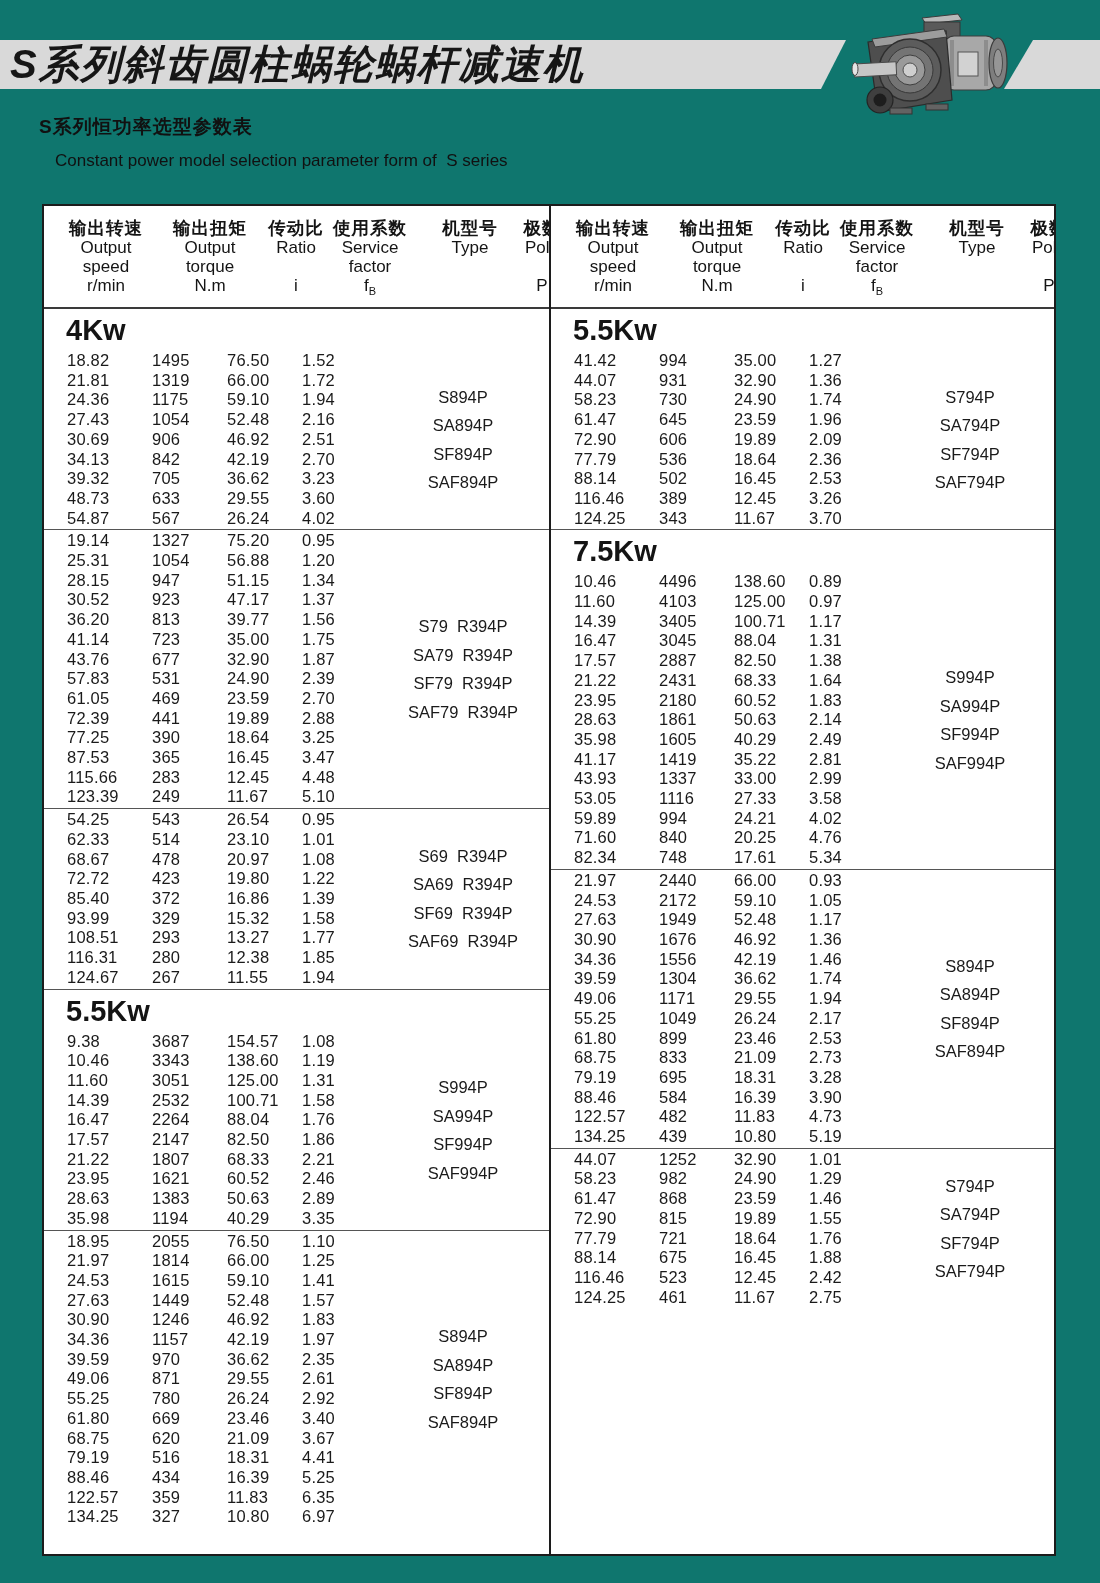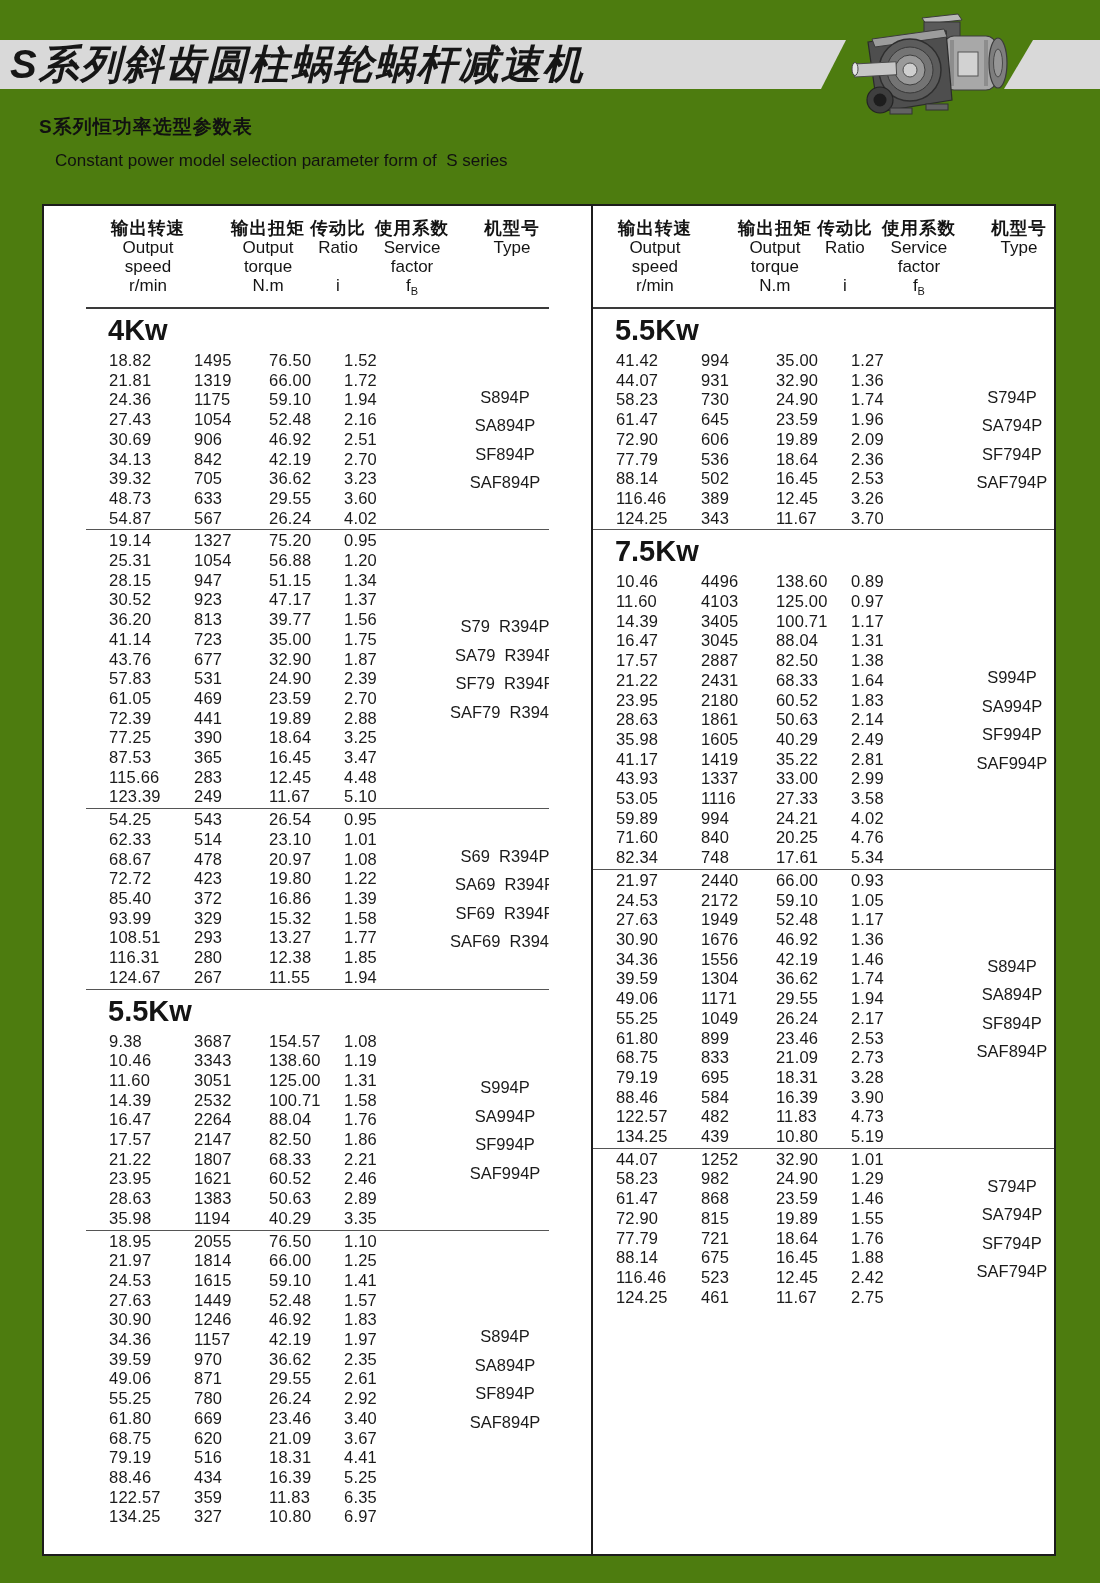--- a/index.html
+++ b/index.html
@@ -1,46 +1,46 @@
 <!DOCTYPE html>
 <html><head>
 <meta charset="utf-8">
 <style>
   html,body{margin:0;padding:0;background:#fff;}
-  .page{position:relative;width:1100px;height:1583px;background:#4d7c0f;overflow:hidden;
+  .page{position:relative;width:1100px;height:1583px;background:#0f766e;overflow:hidden;
         font-family:"Liberation Sans","DejaVu Sans",sans-serif;color:#1a1a1a;}
 
   
   .banner{position:absolute;left:0;top:40px;width:846px;height:49px;background:#d9d9d9;
           clip-path:polygon(0 0,100% 0,calc(100% - 25px) 100%,0 100%);}
   .banner-deco{position:absolute;left:1004px;top:40px;width:96px;height:49px;background:#d9d9d9;
           clip-path:polygon(29px 0,100% 0,100% 100%,0 100%);}
   .banner-title{position:absolute;left:10px;top:41px;font-size:40px;line-height:46px;
           font-weight:bold;font-style:italic;letter-spacing:2px;color:#161616;white-space:nowrap;}
 
   .motor{position:absolute;left:846px;top:4px;width:172px;height:116px;}
 
   
   .h2-zh{position:absolute;left:39px;top:114px;font-size:19px;font-weight:bold;letter-spacing:1px;color:#111;}
   .h2-en{position:absolute;left:55px;top:151px;font-size:17px;color:#111;white-space:pre;}
 
   
   .ptable{position:absolute;left:42px;top:204px;width:1014px;height:1352px;
           border:2px solid #1c1c1c;box-sizing:border-box;display:flex;background:#fff;}
-  .half{width:50%;position:relative;box-sizing:border-box;display:flex;flex-direction:column;overflow:hidden;margin-left:42px;}
+  .half{width:50%;position:relative;box-sizing:border-box;display:flex;flex-direction:column;overflow:hidden;}
   .half.right{border-left:2px solid #1c1c1c;}
 
   .thead{position:relative;height:101px;flex:none;border-bottom:2px solid #3a3a3a;}
   .hcol{position:absolute;top:13px;text-align:center;font-size:17px;line-height:19px;color:#141414;}
   .hcol > span{display:block;}
   .hcol .zh{font-weight:bold;letter-spacing:1px;font-size:17.5px;}
   .hcol .sp{height:19px;}
   .hcol sub{font-size:11px;}
   .c1{left:14px;width:96px;}
-  .c2{left:136px;width:92px;}
+  .c2{left:120px;width:92px;}
   .c3{left:218px;width:68px;}
   .c4{left:282px;width:88px;}
   .c5{left:376px;width:100px;}
   .c6{left:462px;width:72px;}
 
   .tbody{flex:1;display:flex;flex-direction:column;}
   .kw-title{flex:none;font-size:29px;font-weight:bold;line-height:32px;padding:5px 4px 4px 22px;color:#141414;}
   .group{flex:none;position:relative;padding:1px 0;}
   .divider{border-top:1.5px solid #555;}
   .grow{display:grid;grid-template-columns:85px 75px 75px 70px;margin-left:23px;

